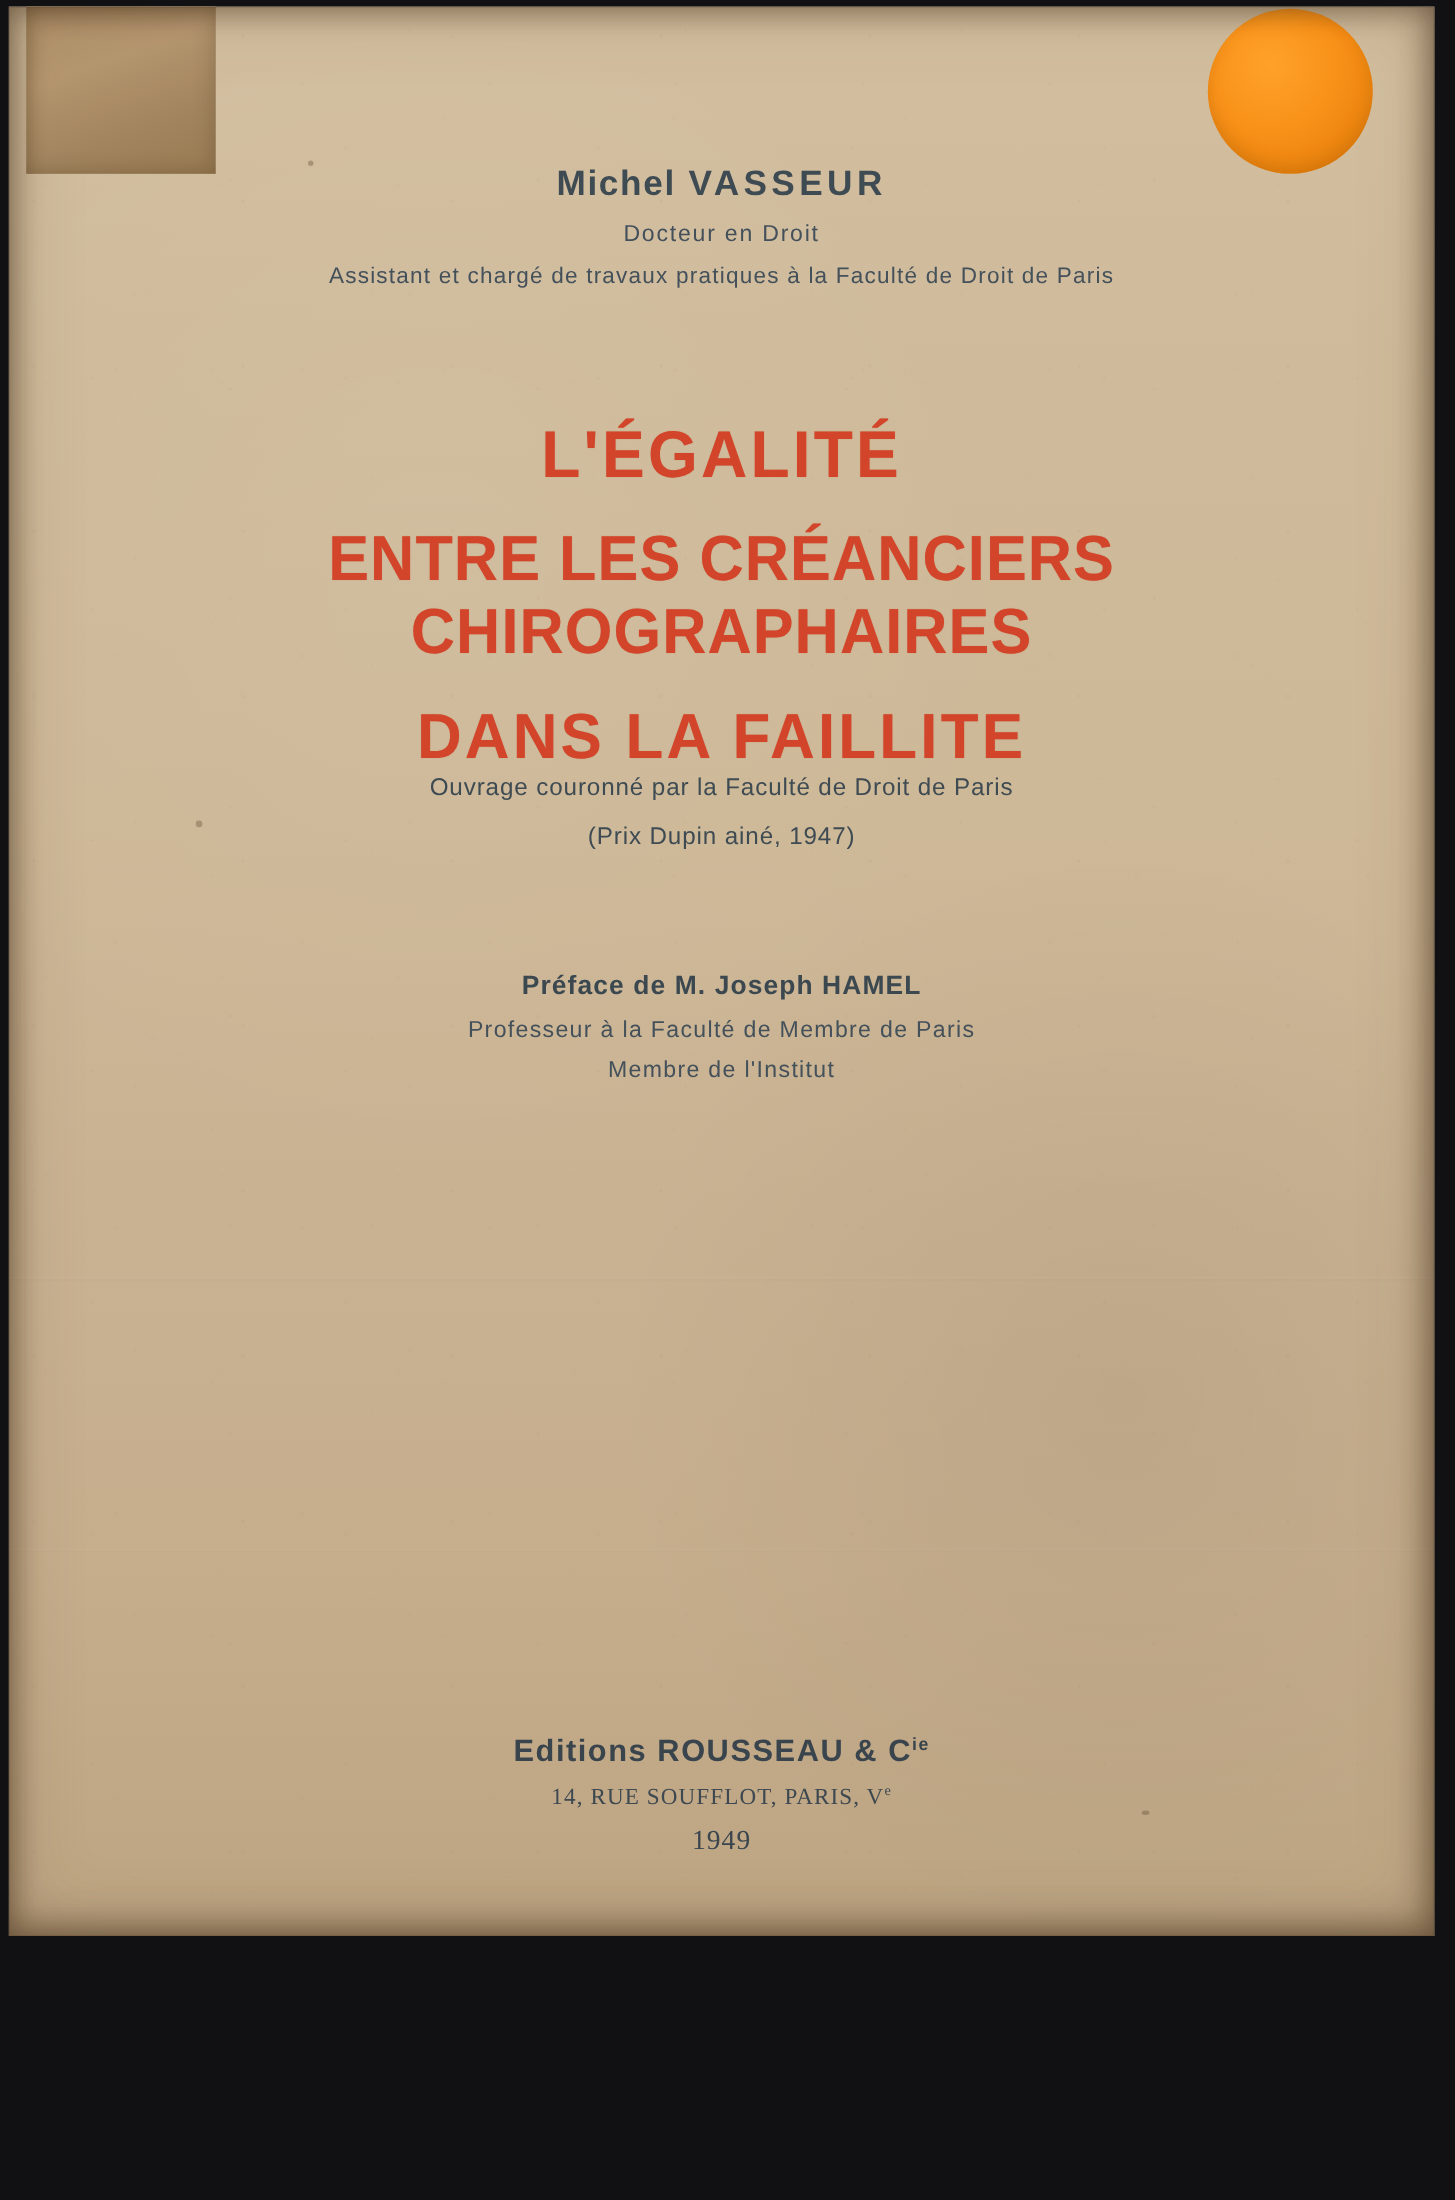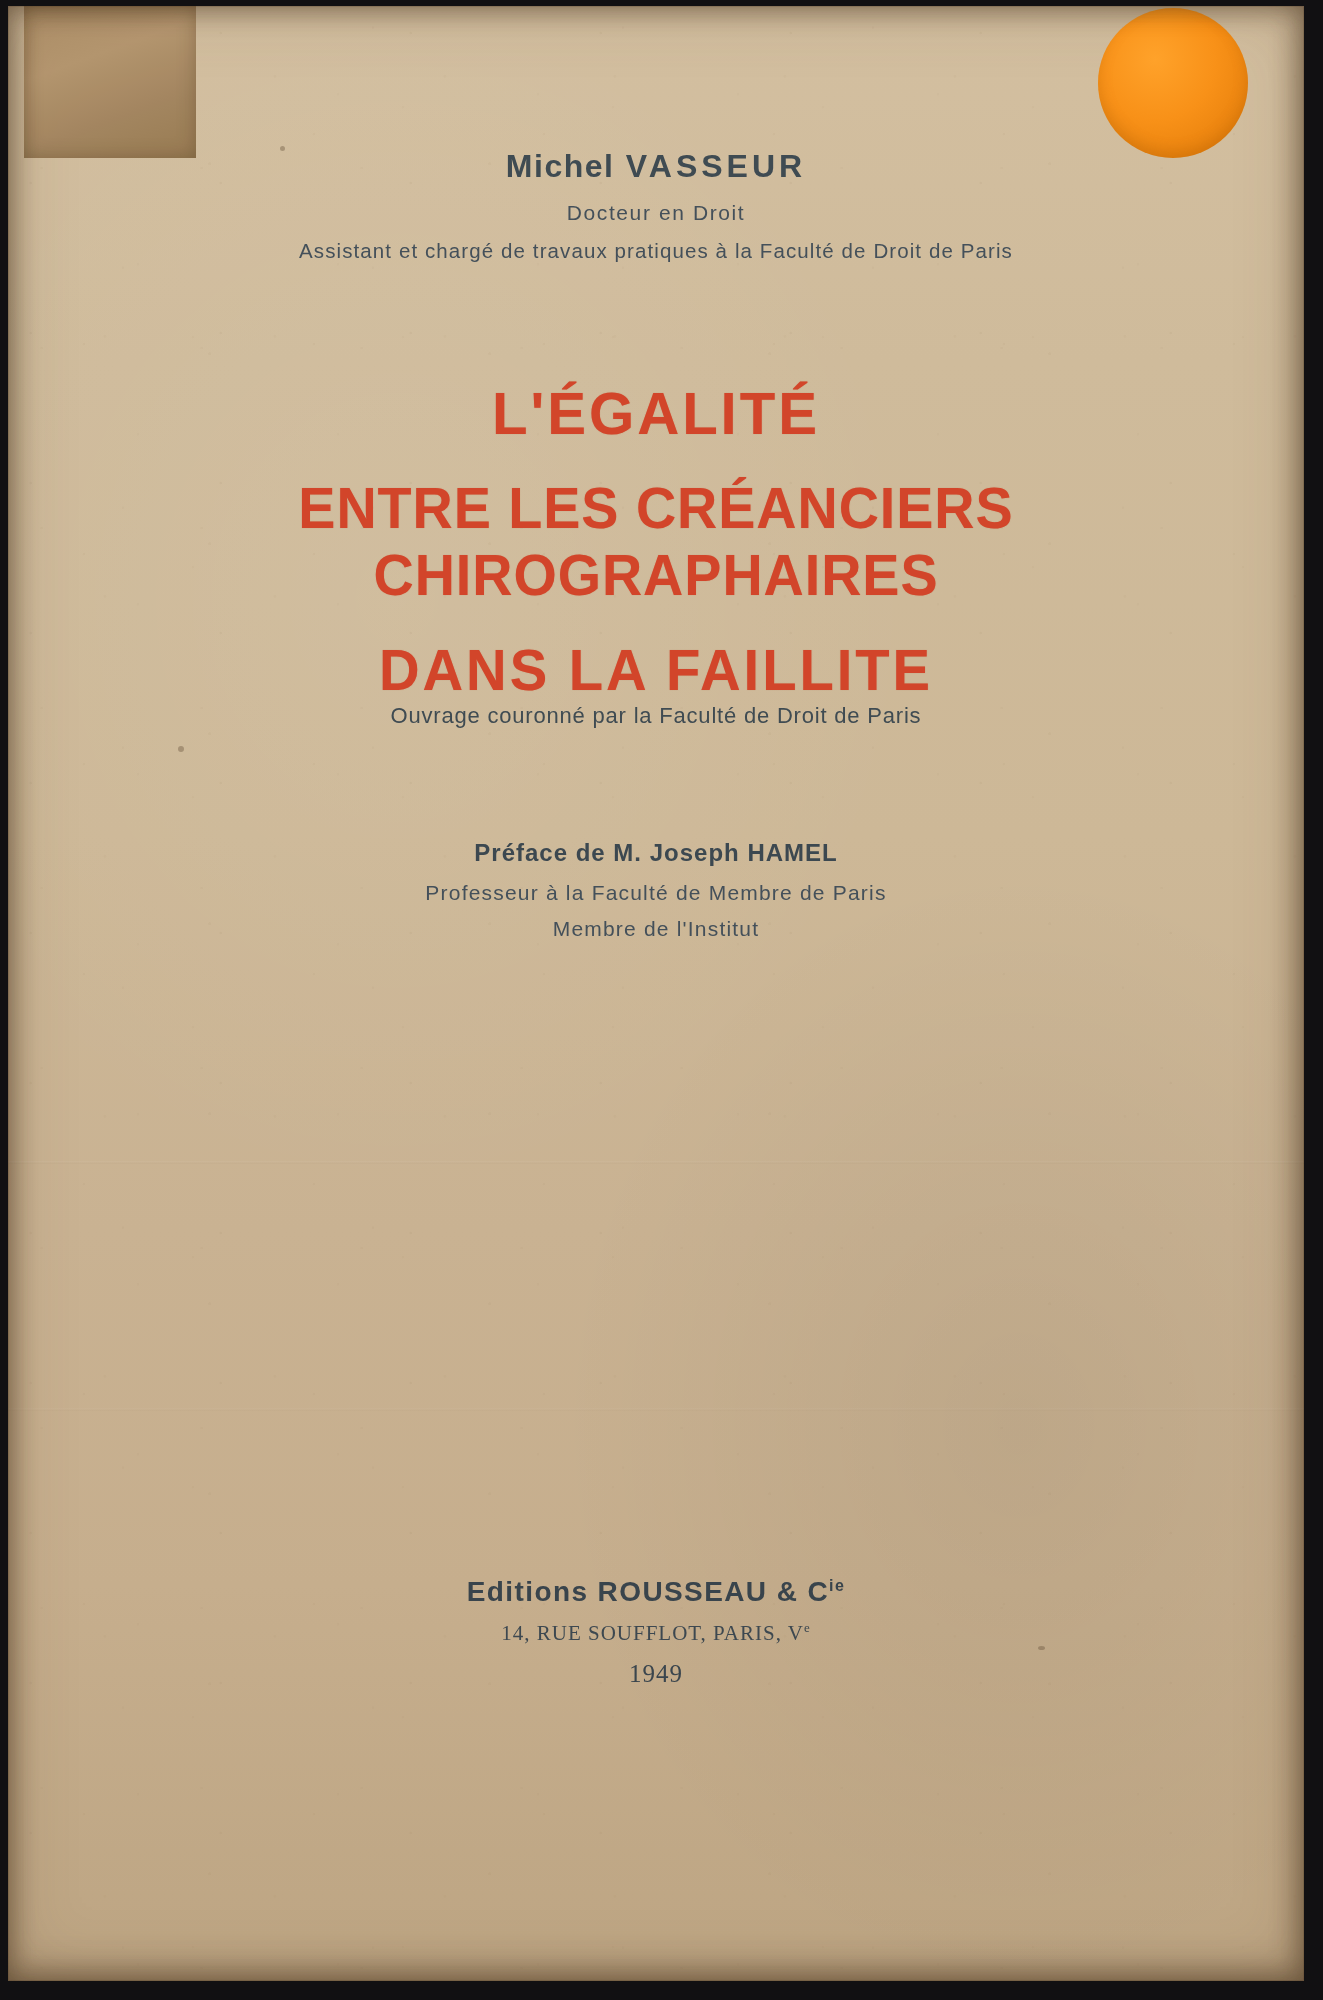--- a/index.html
+++ b/index.html
@@ -20,21 +20,21 @@
     height: 2000px;
     background: #111012;
   }
 
   
   .cover {
     position: absolute;
     left: 8px;
     top: 6px;
     width: 1296px;
-    height: 1975px;
+    height: 1754px;
     background:
       radial-gradient(ellipse 60% 45% at 30% 30%, rgba(255,255,255,0.055), rgba(255,255,255,0) 70%),
       radial-gradient(ellipse 50% 40% at 78% 72%, rgba(0,0,0,0.05), rgba(0,0,0,0) 72%),
       linear-gradient(180deg, #d3bfa0 0%, #cfbb9b 18%, #cdb897 42%, #c9b292 62%, #c6ae8d 80%, #bda583 100%);
     box-shadow: inset 0 0 70px rgba(90,65,35,0.22);
   }
 
   
   .grain {
     position: absolute;
@@ -280,20 +280,21 @@
       <div class="author-sub1">Docteur en Droit</div>
       <div class="author-sub2">Assistant et chargé de travaux pratiques à la Faculté de Droit de Paris</div>
 
       <div class="title-block">
         <div class="title-line t1">L'ÉGALITÉ</div>
         <div class="title-line t2">ENTRE LES CRÉANCIERS CHIROGRAPHAIRES</div>
         <div class="title-line t3">DANS LA FAILLITE</div>
       </div>
 
       <div class="award">Ouvrage couronné par la Faculté de Droit de Paris</div>
+      <div class="award2">(Prix Dupin ainé, 1947)</div>
 
       <div class="preface">Préface de M. Joseph HAMEL</div>
       <div class="preface-sub1">Professeur à la Faculté de Membre de Paris</div>
       <div class="preface-sub2">Membre de l'Institut</div>
 
     </div>
 
     <div class="publisher">
       <div class="pub-name">
         <span>Editions ROUSSEAU &amp; C</span><sup>ie</sup>

